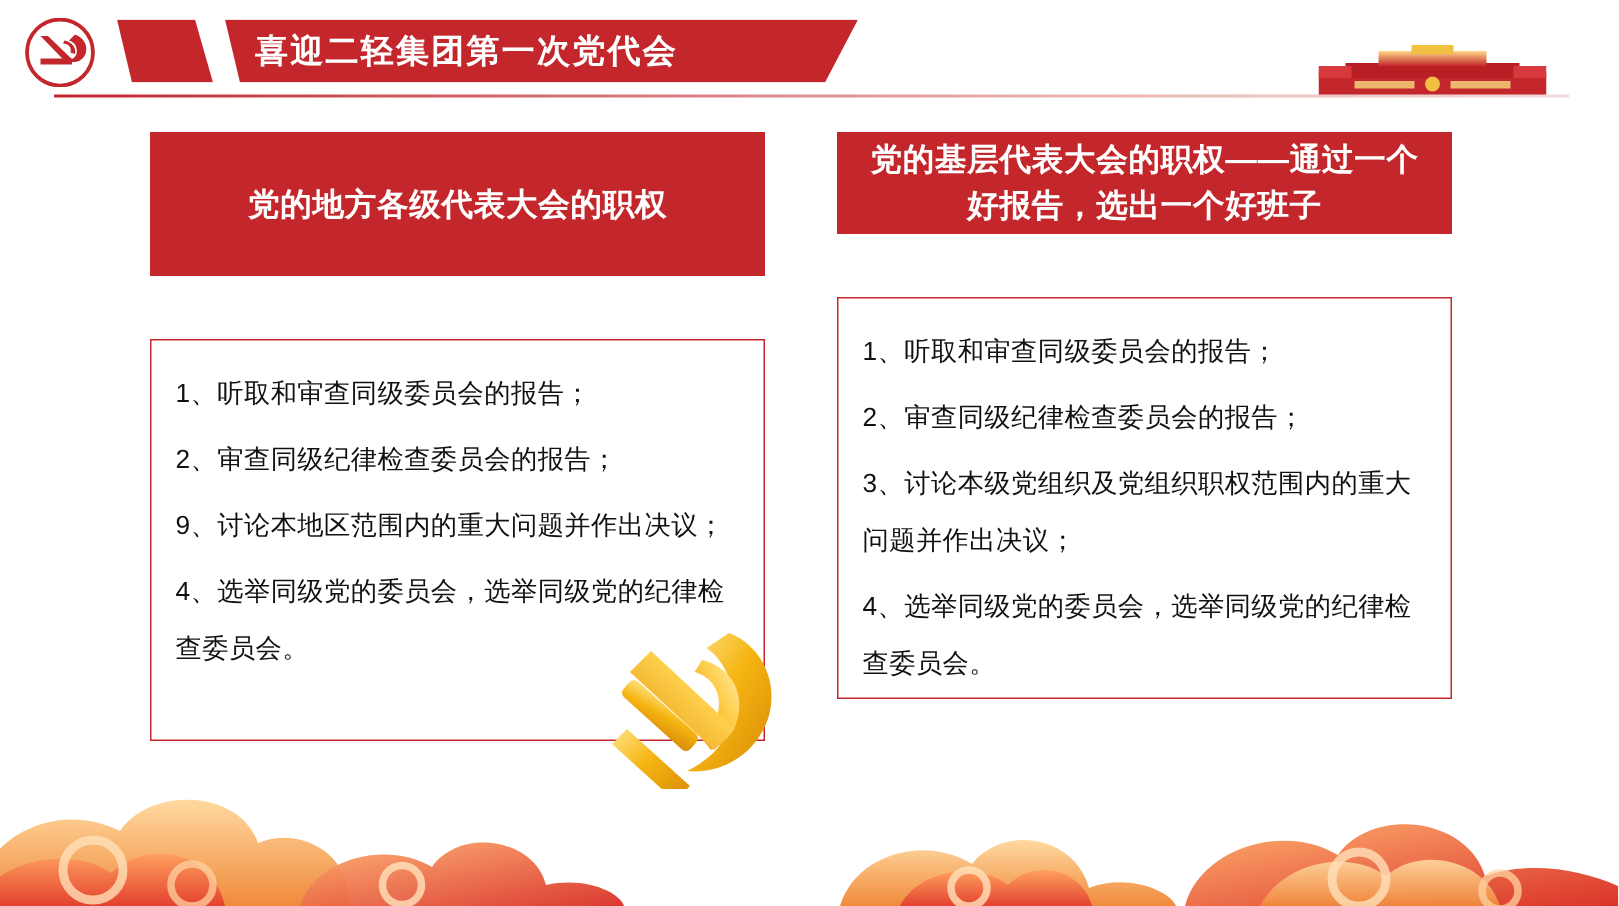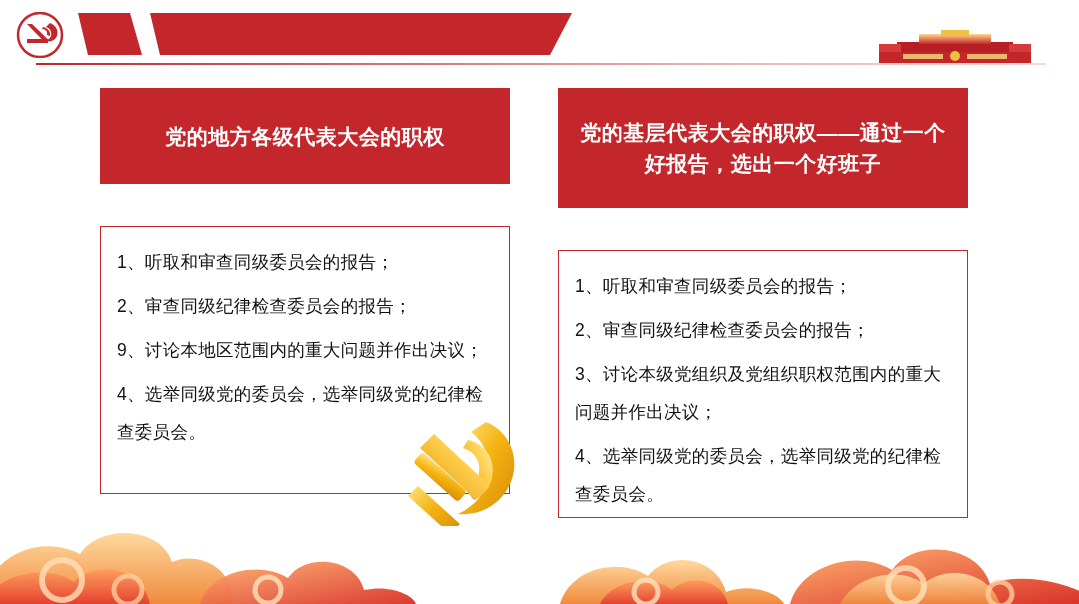--- a/index.html
+++ b/index.html
@@ -100,21 +100,21 @@
     line-height: 31px;
     text-align: center;
     display: flex;
     align-items: center;
     justify-content: center;
     padding: 10px 14px;
     box-sizing: border-box;
     letter-spacing: 0.5px;
   }
   #head-left  { height: 96px; }
-  #head-right { height: 120px; text-align: left; }
+  #head-right { height: 68px; text-align: left; }
   #head-right .head-inner { text-align: center; }
 
   .body-box {
     margin-top: 42px;
     border: 1.5px solid #c3272b;
     box-sizing: border-box;
     padding: 16px 16px 14px 16px;
     background: transparent;
   }
   #body-left  { height: 268px; }
@@ -159,20 +159,21 @@
         <path d="M13 27 L13 31 L34 31 L34 27 Z"></path>
         <path d="M13 12 L18 12 L34 27.5 L29 28.5 Z"></path>
         <path d="M36 11 c6 2 9 8 7 13 c-2 5 -8 7 -12 4 c2 0 5 -1 6 -4 c1 -4 -1 -8 -5 -9 Z"></path>
         <path d="M29 15 c5 1 8 5 7 9 l-3 -1 c1 -4 -2 -6 -5 -6 Z"></path>
       </g>
     </svg>
 
     <div id="title-banner">
       <div class="shape-a"></div>
       <div class="shape-b"></div>
+      <div id="title-text">喜迎二轻集团第一次党代会</div>
     </div>
 
     <svg id="tiananmen" viewBox="0 0 152 34">
       <defs>
         <linearGradient id="glow" x1="0" y1="0" x2="0" y2="1">
           <stop offset="0%" stop-color="#ffd98a"></stop>
           <stop offset="100%" stop-color="#c3272b"></stop>
         </linearGradient>
       </defs>
       <rect x="0" y="18" width="152" height="16" fill="#c3272b"></rect>

